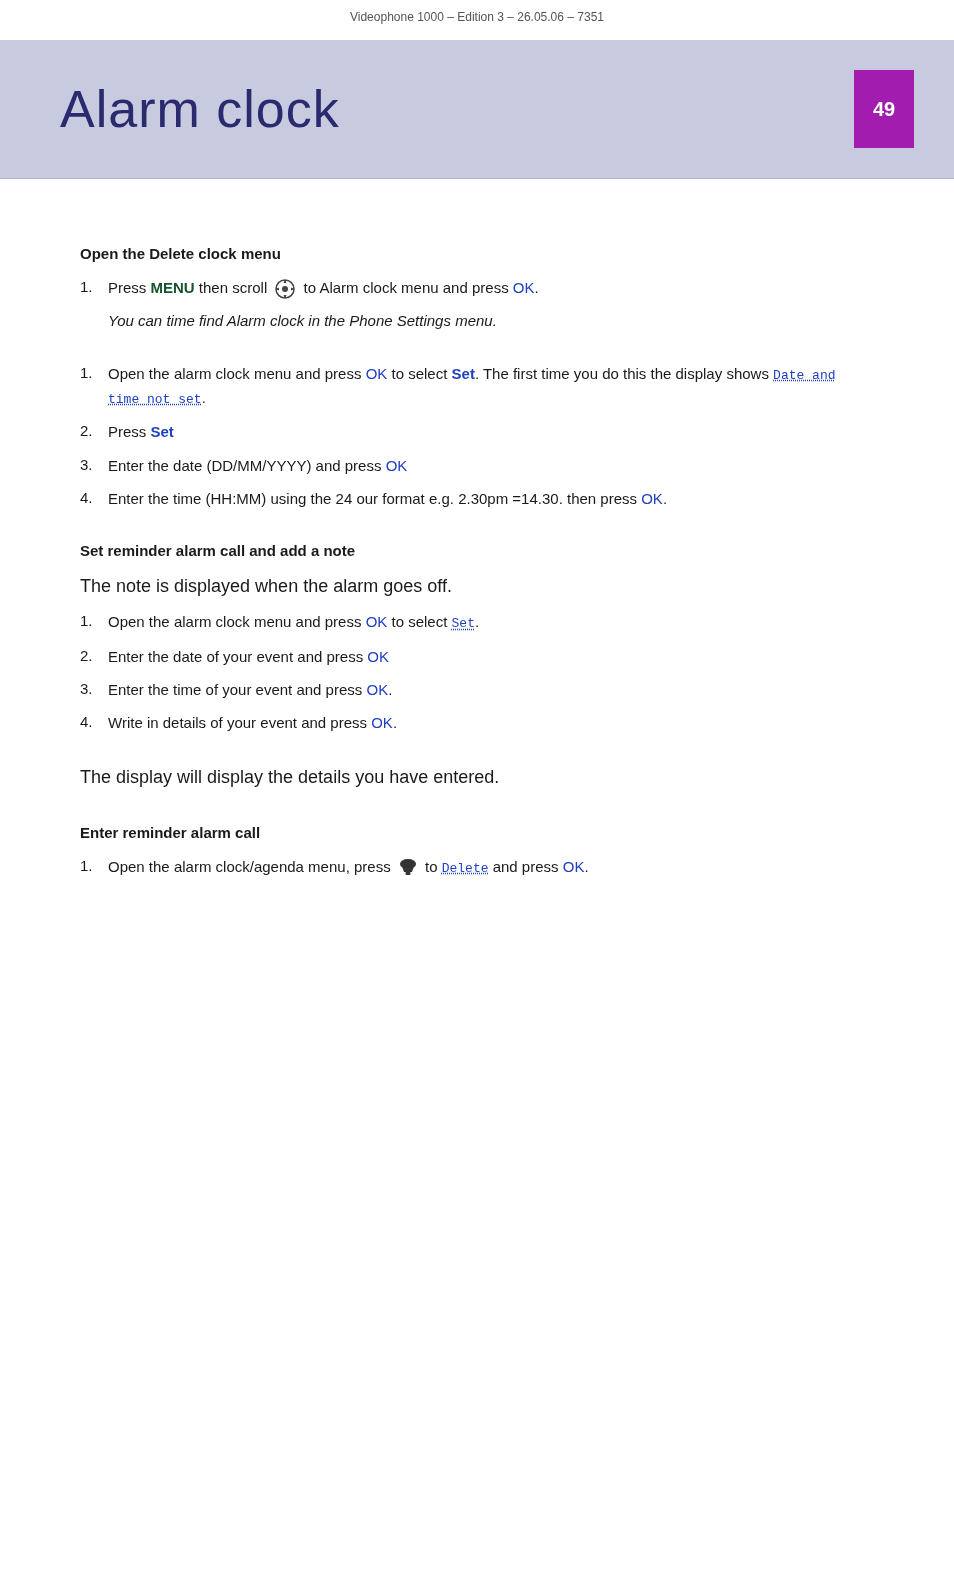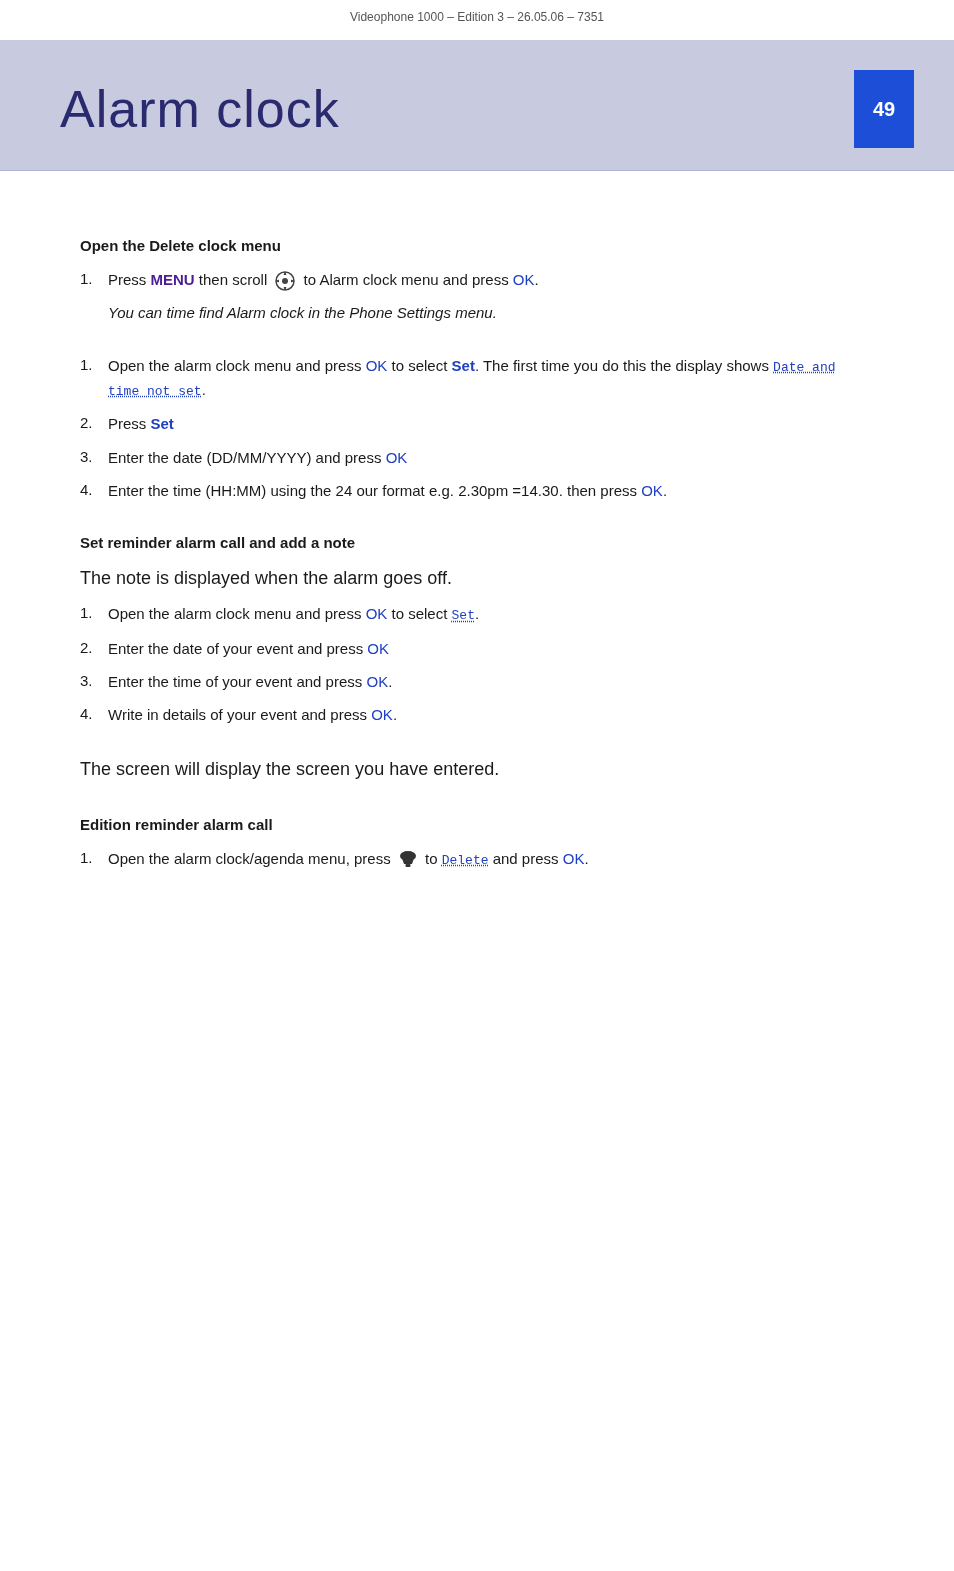--- a/index.html
+++ b/index.html
@@ -19,36 +19,36 @@
       text-align: center;
       font-size: 12px;
       color: #555;
       padding: 8px 0 4px 0;
       border-bottom: none;
     }
 
     
     .title-section {
       background: #c8cae0;
-      padding: 30px 40px 22px 60px;
+      padding: 30px 40px 30px 60px;
       display: flex;
       align-items: center;
       justify-content: space-between;
       margin-top: 10px;
     }
 
     .title-section h1 {
       font-size: 52px;
       font-weight: 300;
       color: #2a2a6e;
       letter-spacing: 1px;
     }
 
     .page-number-box {
-      background: #1d4ed8;
+      background: #a21caf;
       color: #fff;
       font-size: 20px;
       font-weight: bold;
       padding: 10px 18px;
       align-self: stretch;
       display: flex;
       align-items: center;
       justify-content: center;
       min-width: 60px;
     }
@@ -92,21 +92,21 @@
       font-size: 15px;
       line-height: 1.55;
     }
 
     .ok-text {
       color: #2040c0;
       font-weight: normal;
     }
 
     .menu-text {
-      color: #4c1d95;
+      color: #14532d;
       font-weight: bold;
     }
 
     .set-text {
       color: #2040c0;
       font-weight: bold;
     }
 
     .mono-text {
       font-family: 'Courier New', monospace;
@@ -252,25 +252,25 @@
       <li>
         <span class="list-num">4.</span>
         <span class="list-content">
           Write in details of your event and press <span class="ok-text">OK</span>.
         </span>
       </li>
     </ol>
   </div>
 
   <div class="section">
-    <p class="para">The screen will display the screen you have entered.</p>
-  </div>
-
-  <div class="section">
-    <div class="section-heading">Edition reminder alarm call</div>
+    <p class="para">The display will display the details you have entered.</p>
+  </div>
+
+  <div class="section">
+    <div class="section-heading">Enter reminder alarm call</div>
     <ol class="numbered-list">
       <li>
         <span class="list-num">1.</span>
         <span class="list-content">
           Open the alarm clock/agenda menu, press
           
           <svg class="filter-icon" viewBox="0 0 20 20" xmlns="http://www.w3.org/2000/svg">
             <ellipse cx="10" cy="6" rx="8" ry="5" fill="#333"></ellipse>
             <path d="M4 8 L6 14 L14 14 L16 8 Q10 13 4 8Z" fill="#333"></path>
             <rect x="7.5" y="14" width="5" height="3" rx="1" fill="#333"></rect>

